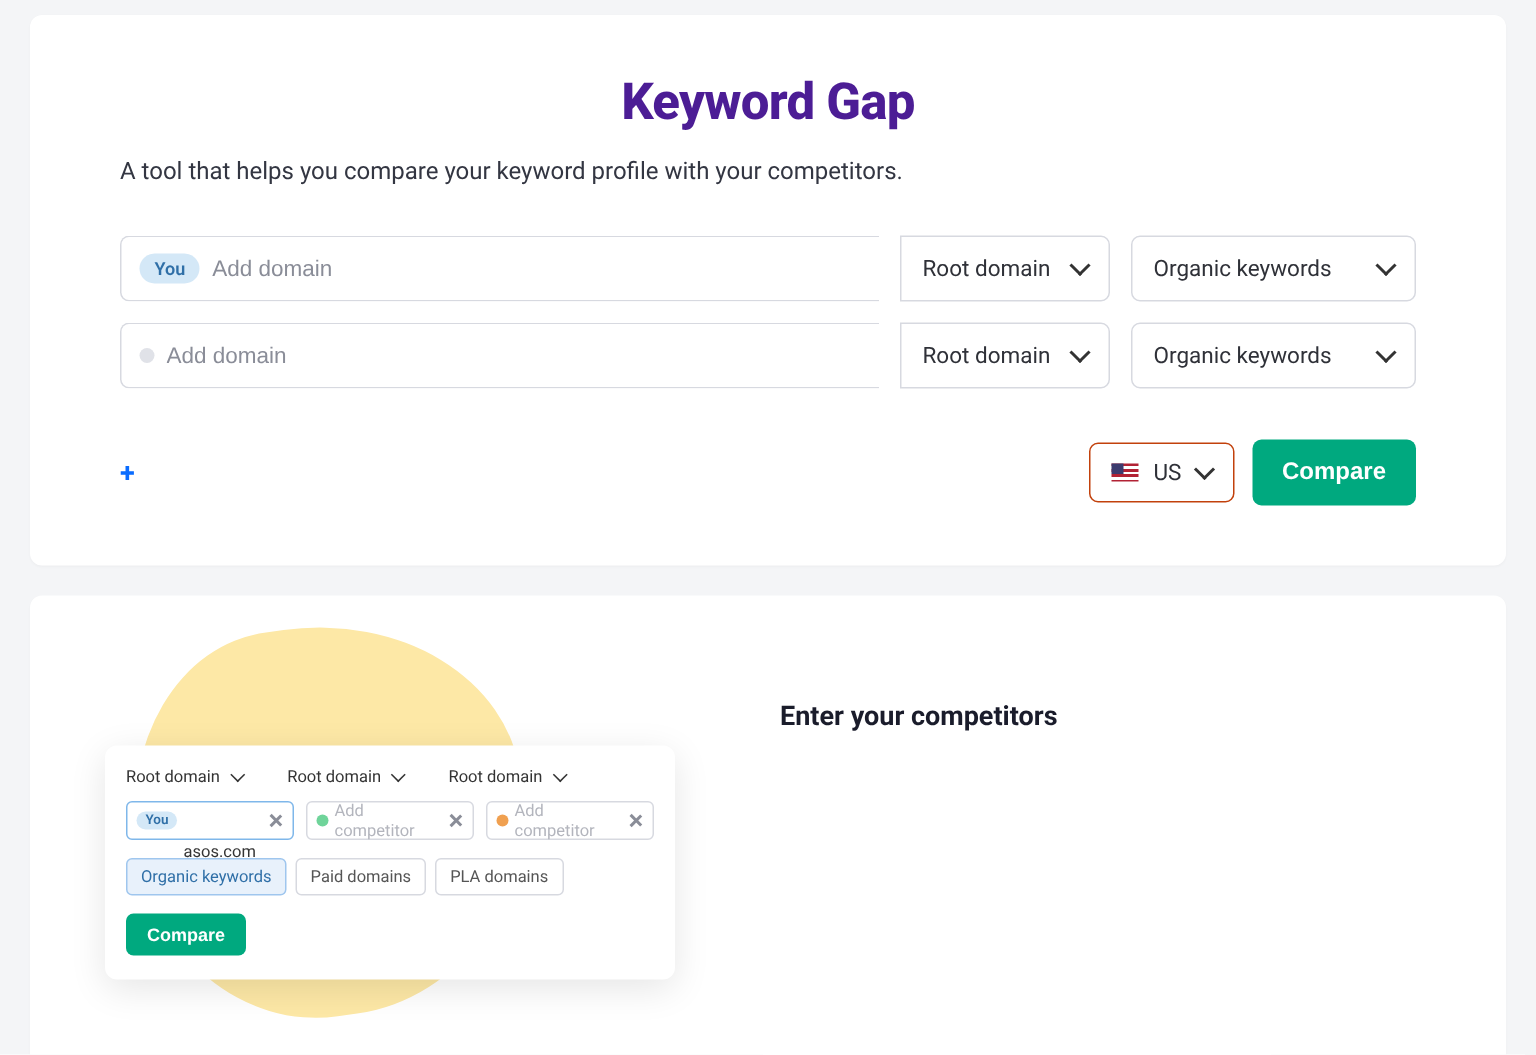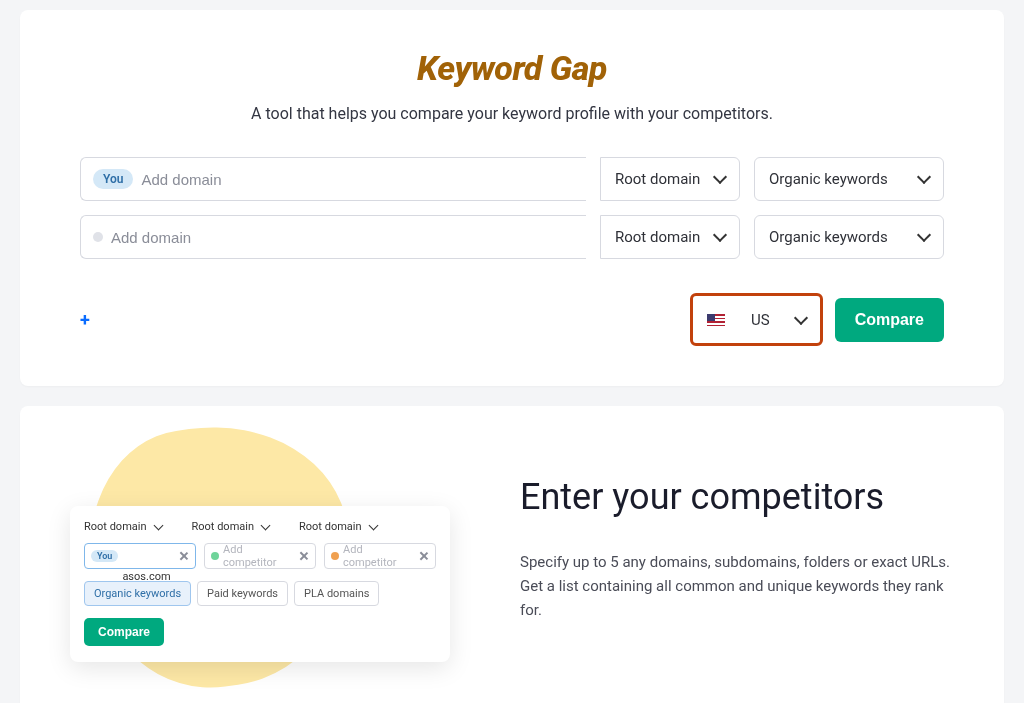--- a/index.html
+++ b/index.html
@@ -17,27 +17,26 @@
     border-radius: 8px;
     padding: 38px 60px 40px;
     margin-bottom: 20px;
     box-shadow: 0 1px 2px rgba(0,0,0,0.03);
   }
   .card-top { padding-left: 60px; padding-right: 60px; }
   h1.title {
     font-size: 34px;
     font-weight: 800;
     text-align: center;
-    color: #a16207;
+    color: #4c1d95;
     margin-bottom: 16px;
     letter-spacing: -0.5px;
-    font-style: italic;
   }
   p.subtitle {
-    text-align: center;
+    text-align: left;
     color: #333642;
     font-size: 16px;
     margin-bottom: 34px;
   }
   .rows { display: flex; flex-direction: column; gap: 14px; }
   .row { display: flex; gap: 14px; align-items: center; }
   .domain-field {
     flex: 1;
     display: flex;
     align-items: center;
@@ -121,26 +120,26 @@
     font-weight: 600;
     font-size: 16px;
     cursor: pointer;
   }
   .plus {
     font-size: 18px;
     font-weight: 700;
   }
   .right-actions { display: flex; align-items: center; gap: 12px; }
   .country-select {
-    border: 3px solid #c2410c;
+    border: 1px solid #c2410c;
     border-radius: 6px;
-    height: 53px;
-    display: flex;
-    align-items: center;
-    gap: 26px;
+    height: 40px;
+    display: flex;
+    align-items: center;
+    gap: 10px;
     padding: 0 14px;
     font-size: 15px;
     cursor: pointer;
     color: #2f3138;
   }
   .flag {
     width: 18px; height: 12px;
     background: linear-gradient(to bottom,
       #b22234 0%, #b22234 15%, #fff 15%, #fff 30%,
       #b22234 30%, #b22234 45%, #fff 45%, #fff 60%,
@@ -277,24 +276,24 @@
     border: none;
     border-radius: 5px;
     padding: 7px 14px;
     cursor: pointer;
   }
   .info-col {
     flex: 1;
     padding-top: 30px;
   }
   .info-col h2 {
-    font-size: 36px;
-    font-weight: 400;
+    font-size: 18px;
+    font-weight: 700;
     color: #1a1c2b;
-    margin-bottom: 32px;
+    margin-bottom: 20px;
   }
   .info-col p {
     font-size: 15px;
     line-height: 1.6;
     color: #4a4c57;
   }
 </style>
 </head>
 <body>
 
@@ -380,23 +379,22 @@
           <span class="x-sm"></span>
         </div>
         <div class="mini-field">
           <span class="dot-sm dot-orange"></span>
           <span class="mini-placeholder">Add competitor</span>
           <span class="x-sm"></span>
         </div>
       </div>
       <div class="mini-tabs">
         <div class="mini-tab active">Organic keywords</div>
-        <div class="mini-tab">Paid keywords</div>
+        <div class="mini-tab">Paid domains</div>
         <div class="mini-tab">PLA domains</div>
       </div>
       <button class="mini-compare">Compare</button>
     </div>
   </div>
   <div class="info-col">
     <h2>Enter your competitors</h2>
-    <p>Specify up to 5 any domains, subdomains, folders or exact URLs. Get a list containing all common and unique keywords they rank for.</p>
   </div>
 </div>
 
 </body></html>

